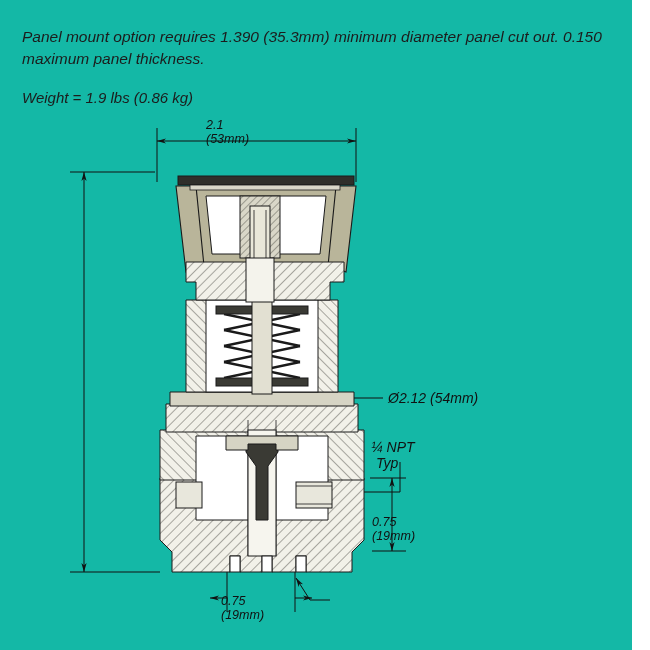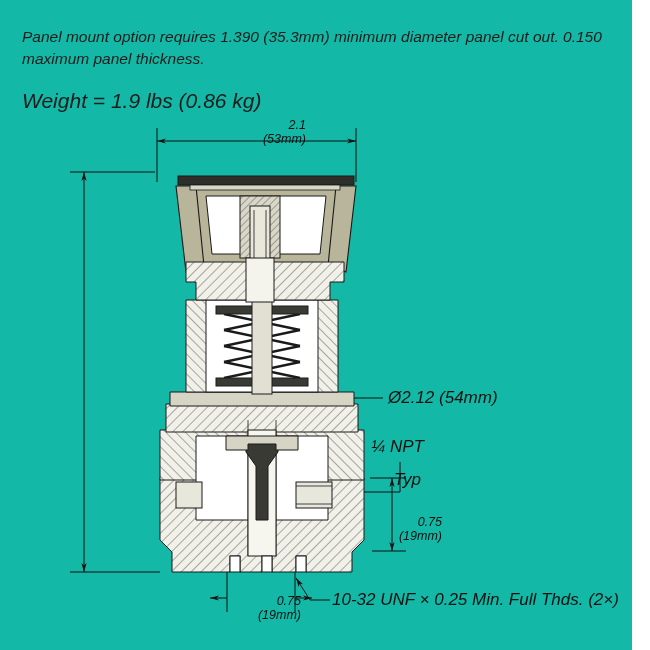--- a/index.html
+++ b/index.html
@@ -25,34 +25,34 @@
     top: 26px;
     width: 600px;
     font-size: 15.5px;
     line-height: 22px;
     color: #1c1c1c;
   }
   .weight {
     position: absolute;
     left: 22px;
     top: 89px;
-    font-size: 21px;
+    font-size: 15px;
     color: #1c1c1c;
   }
   .dimtext {
     position: absolute;
     font-size: 12.5px;
     line-height: 14px;
     color: #111;
-    text-align: right;
+    text-align: left;
     white-space: nowrap;
   }
   .label {
     position: absolute;
-    font-size: 17px;
+    font-size: 14px;
     line-height: 14px;
     color: #111;
     white-space: nowrap;
   }
   svg.drawing {
     position: absolute;
     left: 0;
     top: 0;
     width: 650px;
     height: 650px;
@@ -215,17 +215,16 @@
   </div>
 
   <div class="dimtext" style="left:221px; top:594px; width:80px;">
     <span>0.75</span><br>
     <span>(19mm)</span>
   </div>
 
   <div class="label" style="left:388px; top:391px;">Ø2.12 (54mm)</div>
 
   <div class="label" style="left:371px; top:440px;">¼ NPT</div>
-  <div class="label" style="left:394px; top:456px;margin-top:17px;">Typ</div>
-
-  <div class="label" style="left:332px; top:593px;">10-32 UNF × 0.25 Min. Full Thds. (2×)</div>
+  <div class="label" style="left:376px; top:456px;">Typ</div>
+
 
 </div>
 
 </body></html>

